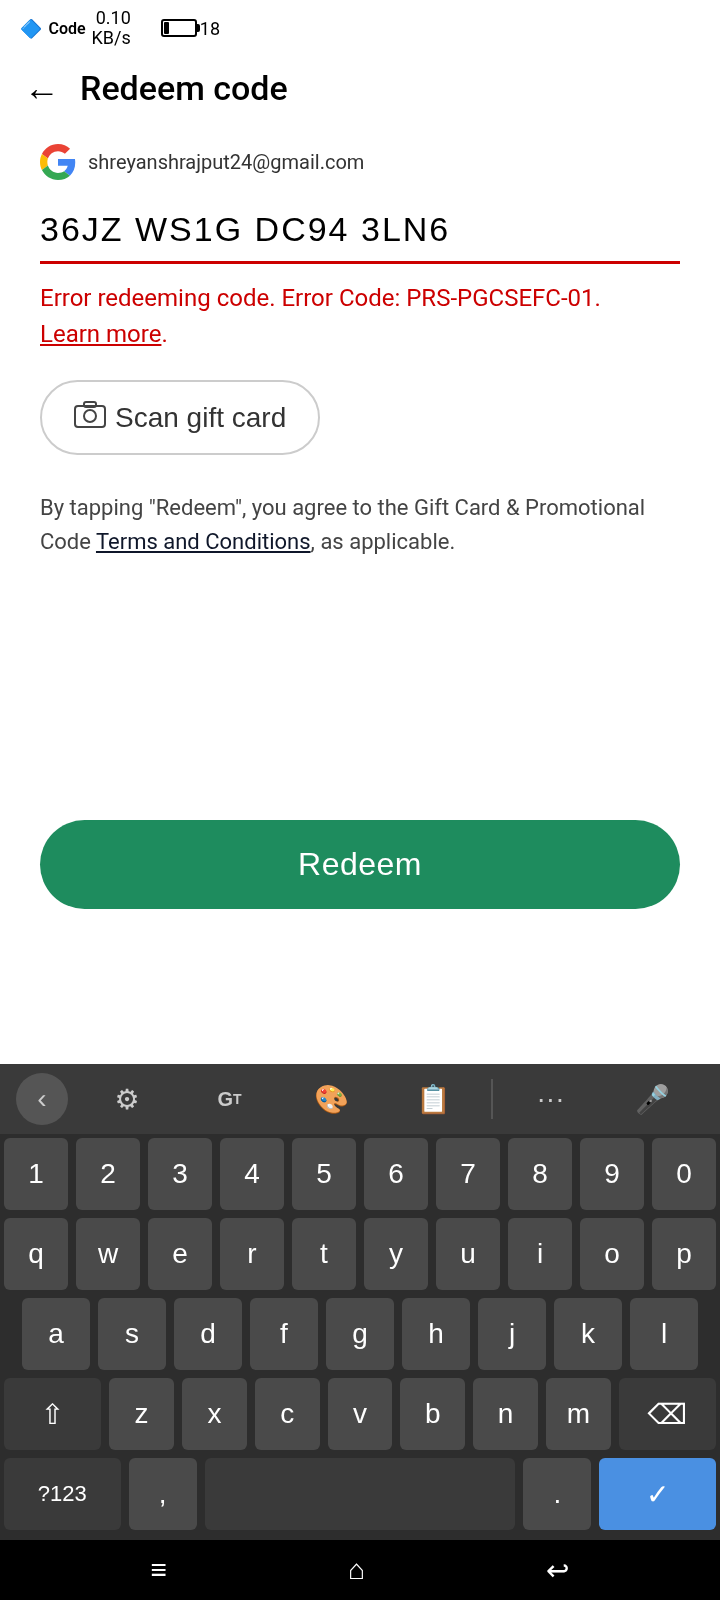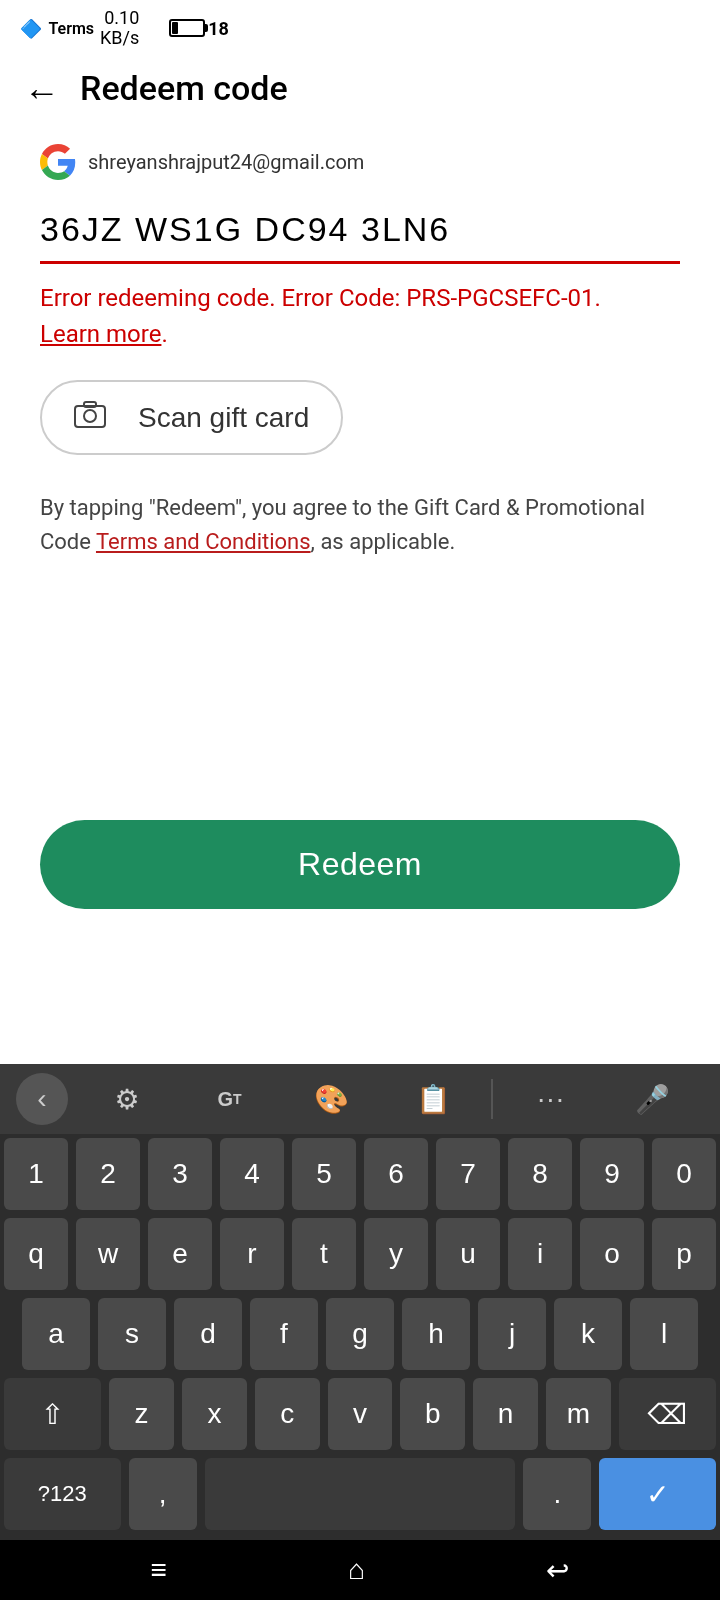--- a/index.html
+++ b/index.html
@@ -48,21 +48,21 @@
       align-items: center;
       gap: 6px;
       font-size: 18px;
       color: #000;
     }
     .battery-container {
       display: flex;
       align-items: center;
       gap: 3px;
       font-size: 18px;
-      font-weight: 700;
+      font-weight: 400;
       padding-left: 24px;
     }
     .battery-icon {
       border: 2px solid #000;
       border-radius: 3px;
       width: 36px;
       height: 18px;
       position: relative;
       display: inline-flex;
       align-items: center;
@@ -157,21 +157,21 @@
     }
     .error-msg a {
       color: #c00;
       text-decoration: underline;
     }
 
     
     .scan-btn {
       display: flex;
       align-items: center;
-      gap: 32px;
+      gap: 9px;
       border: 2px solid #ccc;
       border-radius: 40px;
       padding: 18px 32px;
       background: #fff;
       cursor: pointer;
       font-size: 28px;
       color: #333;
       width: fit-content;
       margin-bottom: 36px;
     }
@@ -180,21 +180,21 @@
       color: #333;
     }
 
     
     .terms-text {
       font-size: 22px;
       color: #444;
       line-height: 1.55;
     }
     .terms-text a {
-      color: #b91c1c;
+      color: #0f172a;
     }
 
     
     .redeem-btn-container {
       position: absolute;
       left: 40px;
       right: 40px;
       top: 820px;
     }
     .redeem-btn {
@@ -333,21 +333,21 @@
       border: none;
       cursor: pointer;
     }
   </style>
 </head>
 <body>
 
 <div class="status-bar">
   <div class="status-right">
     <span>🔷</span>
-    <span style="font-size:16px;font-weight:600;">Terms</span>
+    <span style="font-size:16px;font-weight:600;">Code</span>
     <span style="font-size:18px;line-height:1.1;text-align:right;">0.10<br>KB/s</span>
     <div class="battery-container">
       <div class="battery-icon">
         <div class="battery-fill"></div>
       </div>
       <span>18</span>
     </div>
   </div>
 </div>
 

